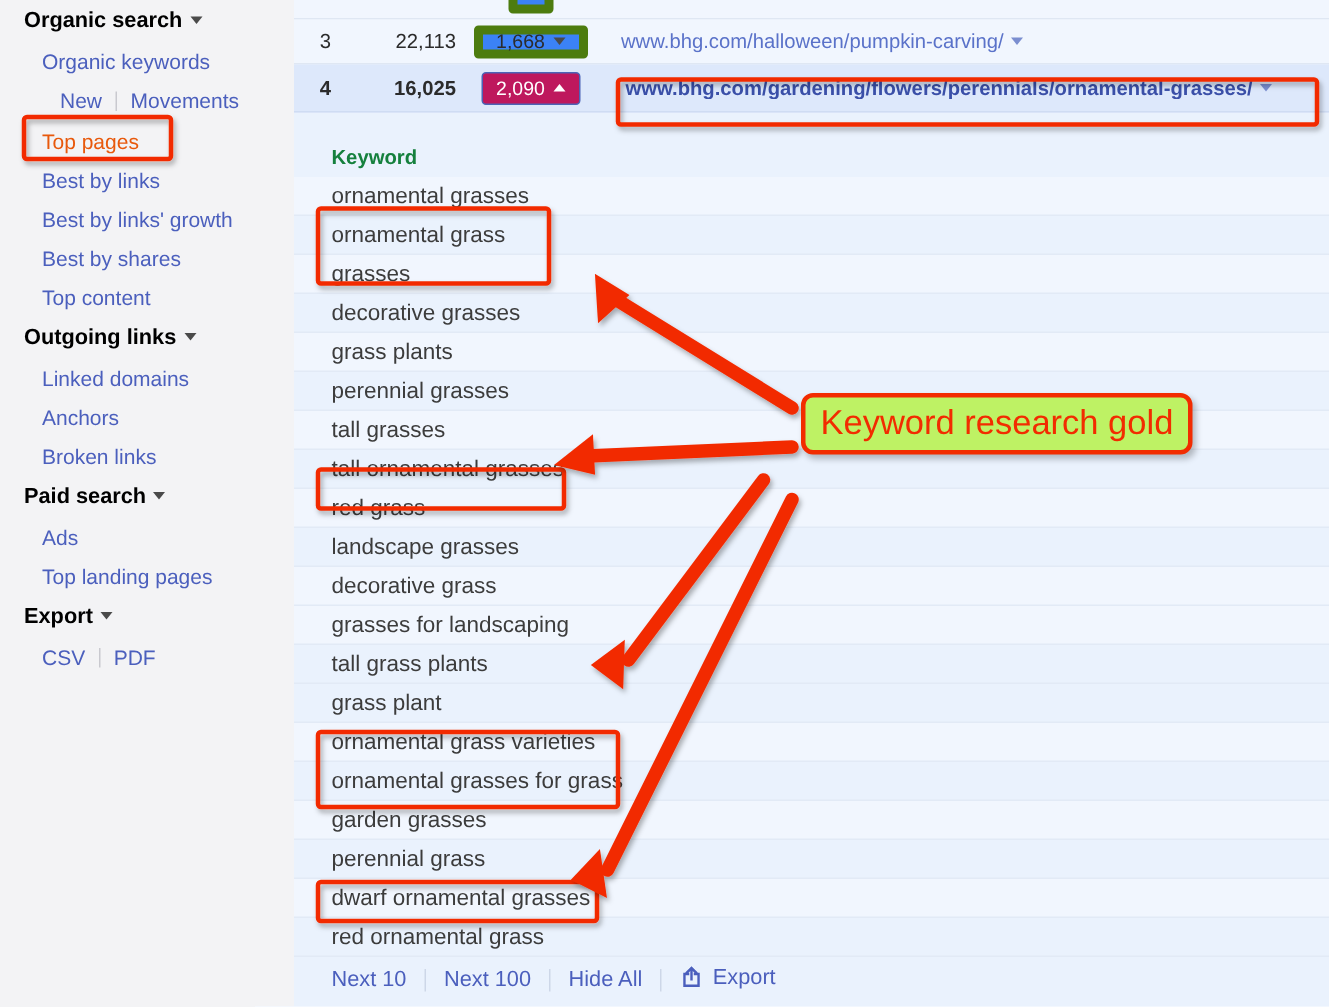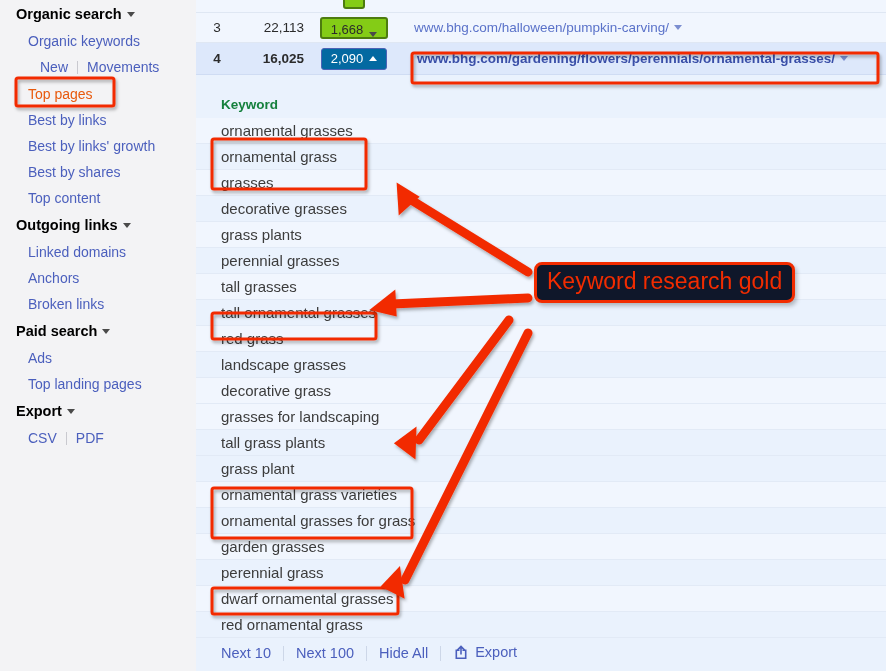--- a/index.html
+++ b/index.html
@@ -61,22 +61,22 @@
   .c-traffic{width:66px;text-align:right;color:#2b2b2b;font-size:13.5px;}
   .c-kw{width:100px;display:flex;justify-content:center;}
   .c-url{flex:1;padding-left:10px;overflow:hidden;white-space:nowrap;}
   .bold{font-weight:bold;}
 
   .pill{
     display:inline-flex;align-items:center;gap:6px;
     height:22px;padding:0 9px;box-sizing:border-box;
     border-radius:3px;font-size:13px;
   }
-  .pill-light{background:#84cc16;border:2px solid #4d7c0f;color:#2b2b2b;align-items:flex-end;}
-  .pill-blue{background:#0369a1;color:#ffffff;border:1px solid #4c63b6;}
+  .pill-light{background:#3b82f6;border:6px solid #4d7c0f;color:#2b2b2b;}
+  .pill-blue{background:#be185d;color:#ffffff;border:1px solid #4c63b6;}
   .tri-down{
     width:0;height:0;border-left:4px solid transparent;
     border-right:4px solid transparent;border-top:5px solid #4a4a4a;
   }
   .tri-up-w{
     width:0;height:0;border-left:4px solid transparent;
     border-right:4px solid transparent;border-bottom:5px solid #ffffff;
   }
   .tri-down-b{
     width:0;height:0;border-left:4px solid transparent;
@@ -103,21 +103,21 @@
     height:30px;display:flex;align-items:center;padding-left:25px;
     background:#eaf2fd;
   }
   .flink{color:#4b5fbd;font-size:14.5px;cursor:pointer;}
   .fsep{display:inline-block;width:1px;height:15px;background:#cdd7e8;margin:0 12px;}
   .exp-ic{display:inline-block;margin-right:6px;vertical-align:-3px;}
 
   
   #overlay{position:absolute;left:0;top:0;width:886px;height:671px;pointer-events:none;}
   .anno-label{
-    position:absolute;background:#0f172a;border:3px solid #f22c00;
+    position:absolute;background:#bef264;border:3px solid #f22c00;
     border-radius:8px;color:#f22c00;font-size:23px;
     padding:3px 10px 5px 10px;white-space:nowrap;
     box-shadow:2px 3px 4px rgba(0,0,0,.25);
     box-sizing:border-box;
   }
 </style>
 </head>
 <body>
 
 <div id="app">

